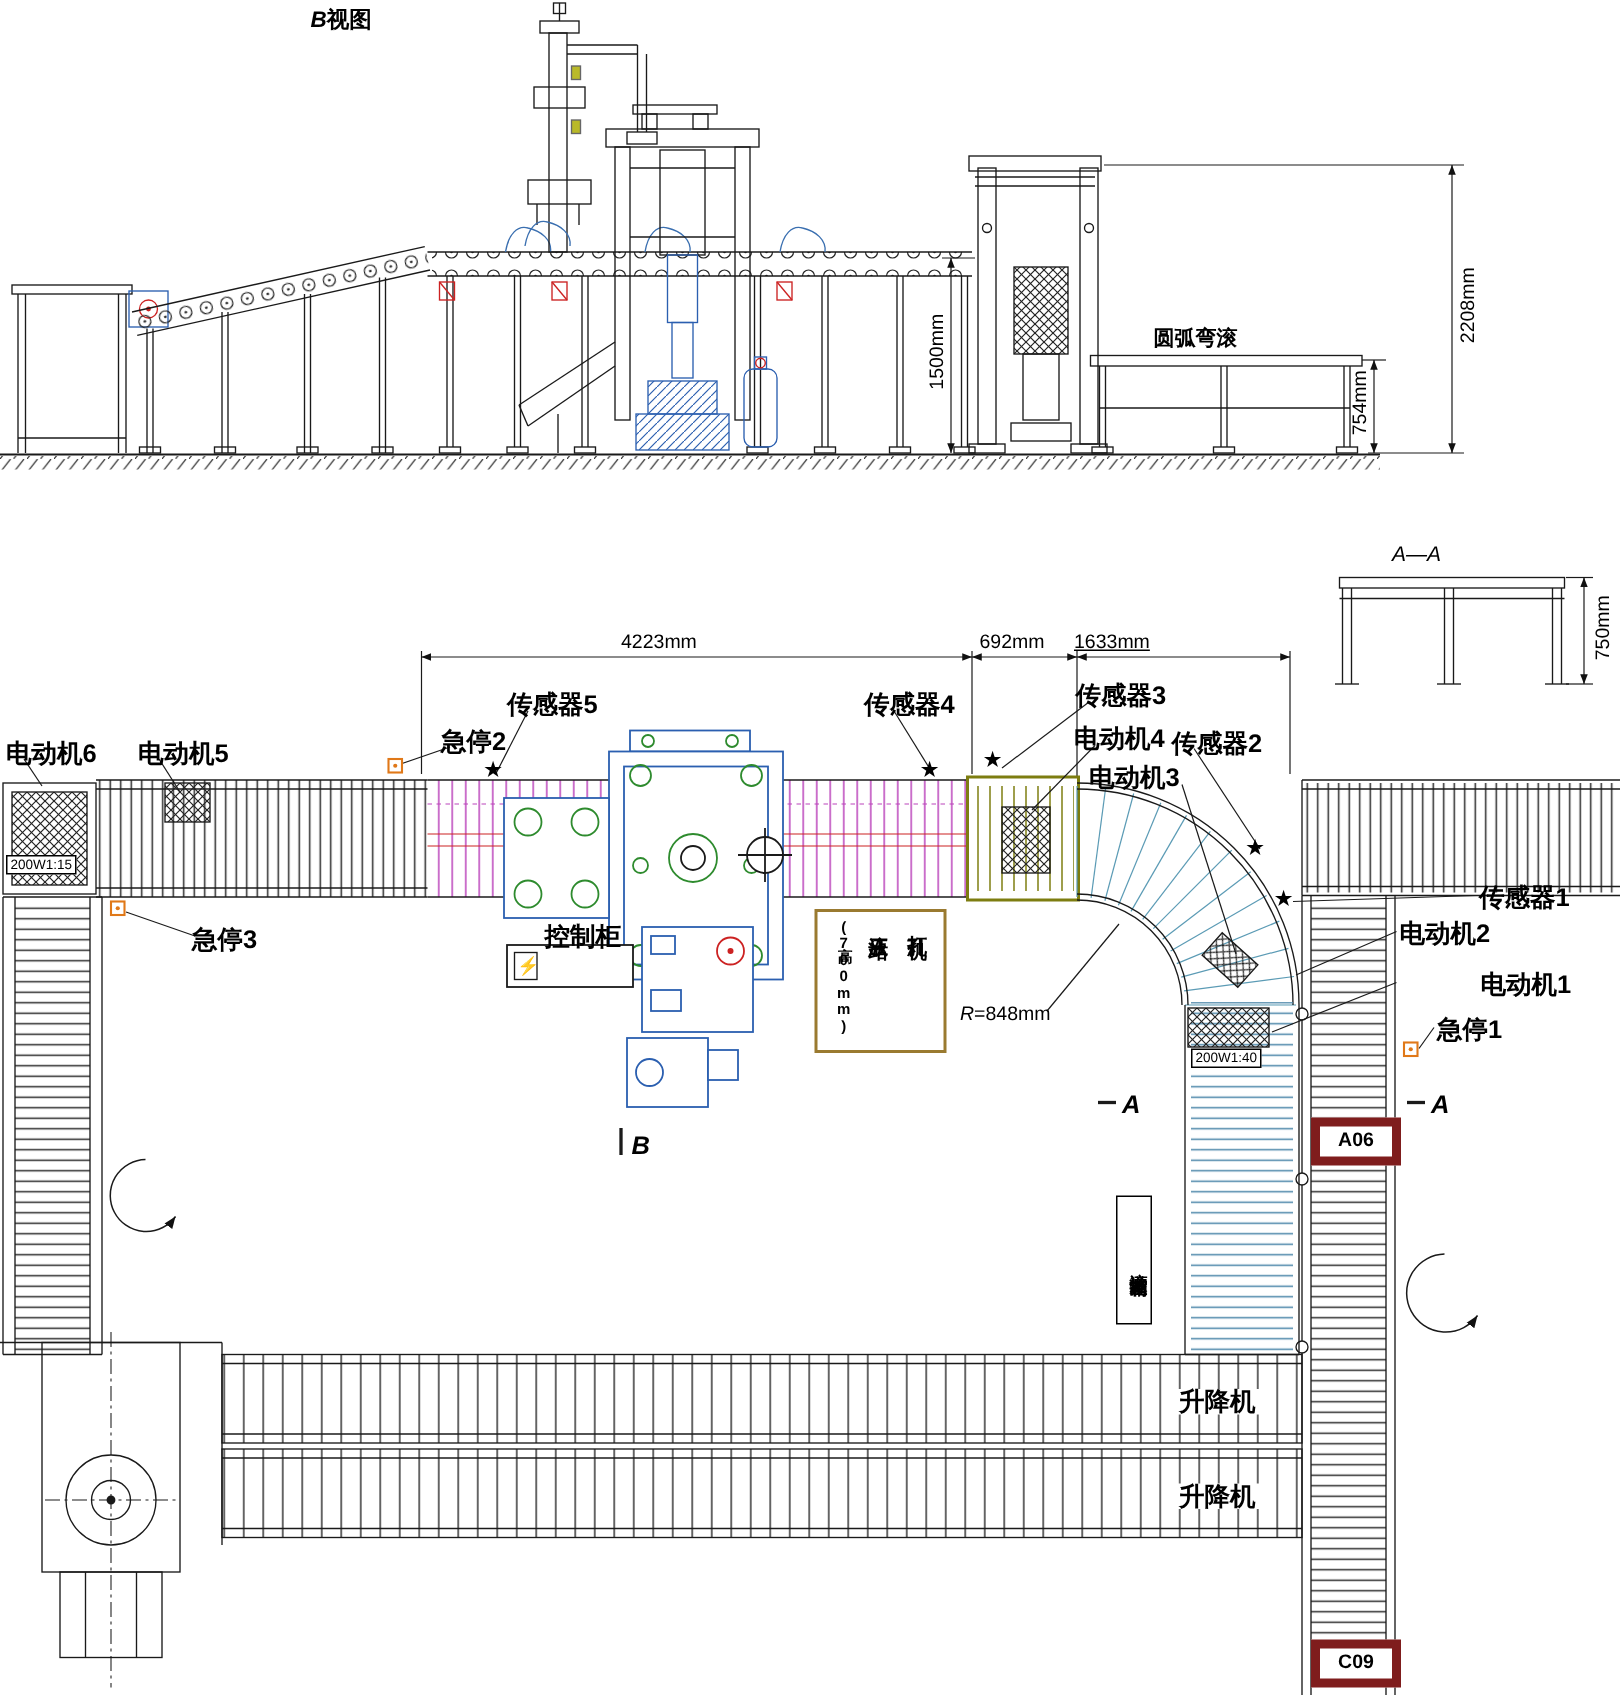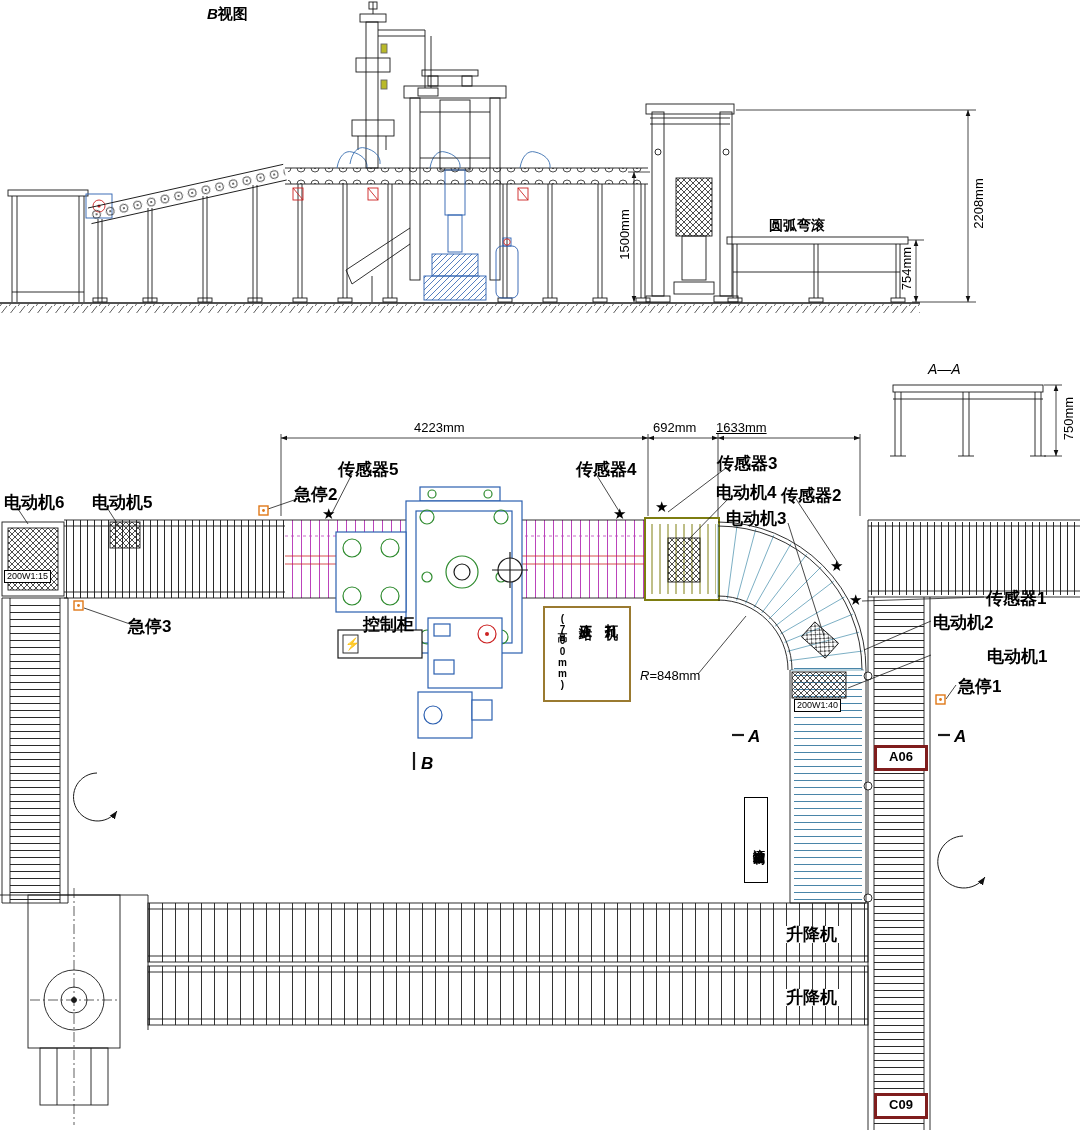--- a/index.html
+++ b/index.html
@@ -15,21 +15,21 @@
   .wbg{background:#fff;padding:0 3px;}
   .spec{position:absolute;font-size:9px;font-weight:normal;border:1px solid #000;background:#fff;
         padding:1px 2px;line-height:1;white-space:nowrap;}
   .vbox{position:absolute;writing-mode:vertical-rl;text-orientation:upright;}
   .punch{left:543px;top:606px;width:88px;height:96px;border:2px solid #9a7a30;background:#fff;
          font-size:13px;font-weight:bold;padding:5px 5px;letter-spacing:2px;box-sizing:border-box;}
   .punch span{display:block;line-height:2.0;}
   .punch .sm{font-size:10px;letter-spacing:0;}
   .rollerbox{left:744px;top:797px;width:24px;height:86px;border:1px solid #000;background:#fff;
              font-size:12px;font-weight:bold;text-align:center;padding-top:3px;letter-spacing:1px;box-sizing:border-box;}
-  .tag{position:absolute;font-size:13px;font-weight:bold;background:#fff;border:3px solid #7f1d1d;
+  .tag{position:absolute;font-size:13px;font-weight:bold;background:#fff;border:6px solid #7f1d1d;
        text-align:center;line-height:18px;}
 </style>
 </head>
 <body>
 
 <div class="page">
 
 <svg class="draw" width="1080" height="1130" viewBox="0 0 1080 1130">
   <defs>
     <marker id="ar" viewBox="0 0 10 10" refX="9" refY="5" markerWidth="9" markerHeight="9" orient="auto-start-reverse">

